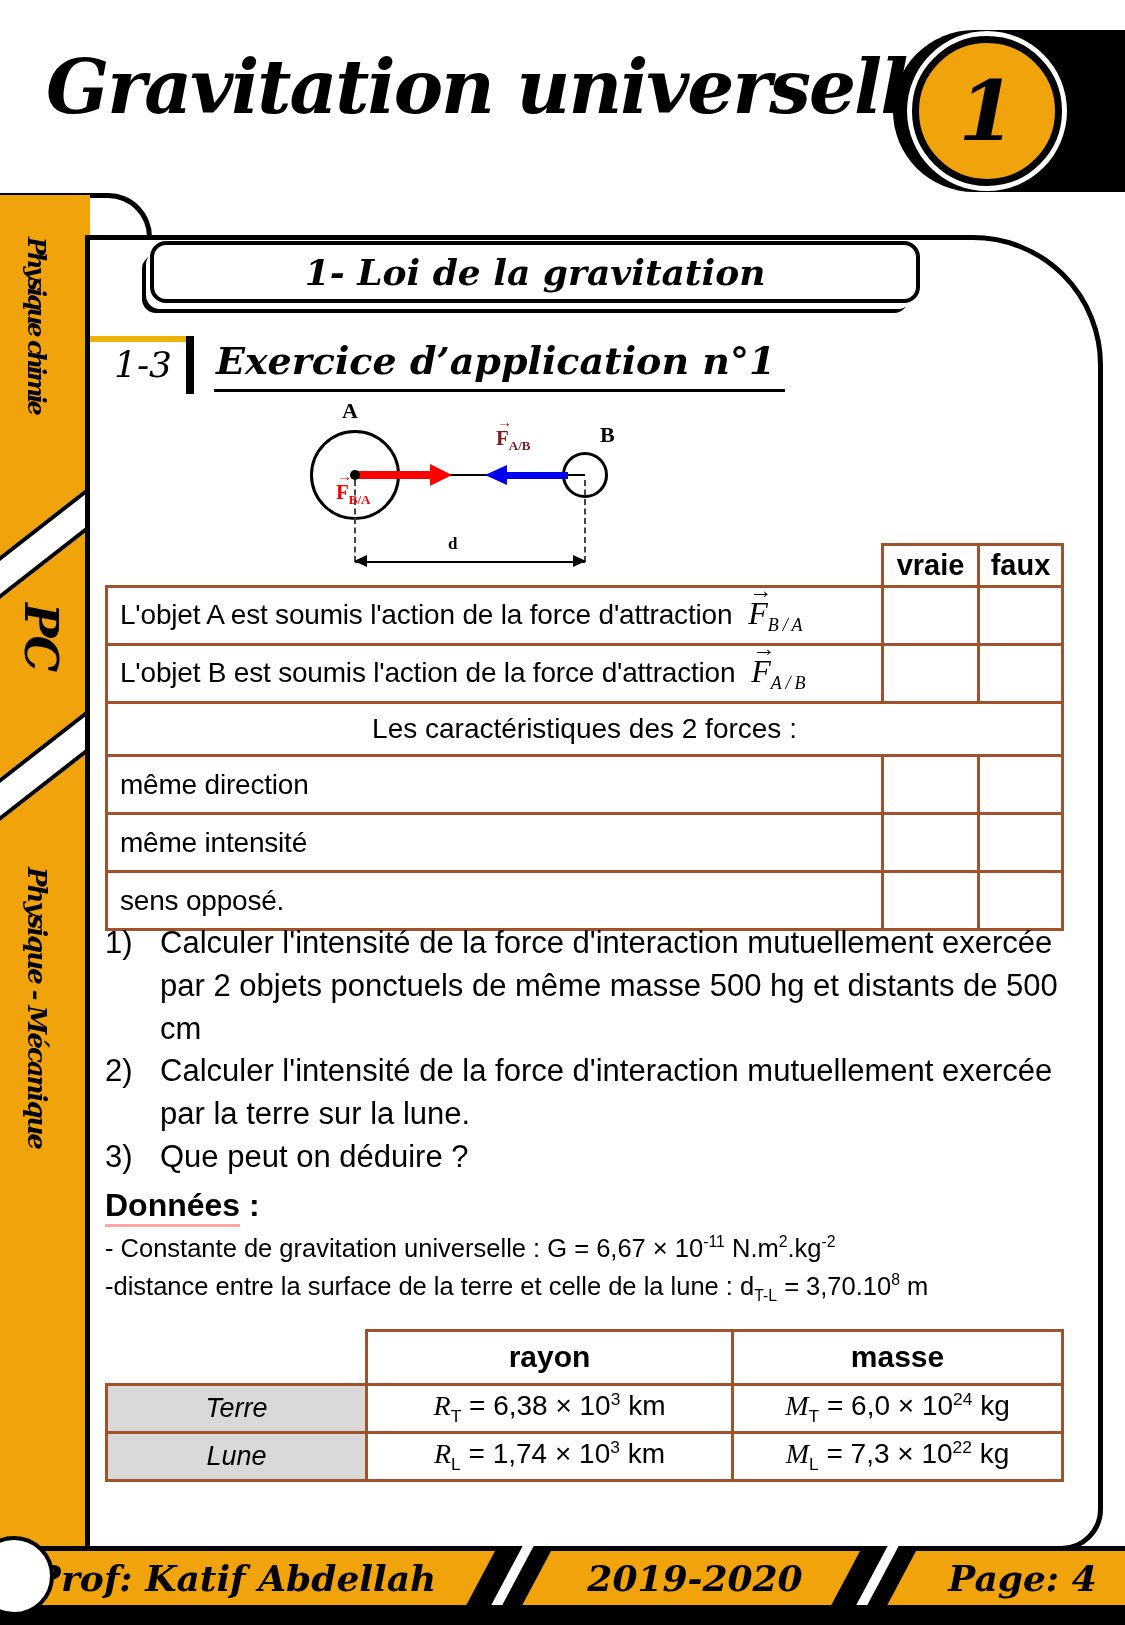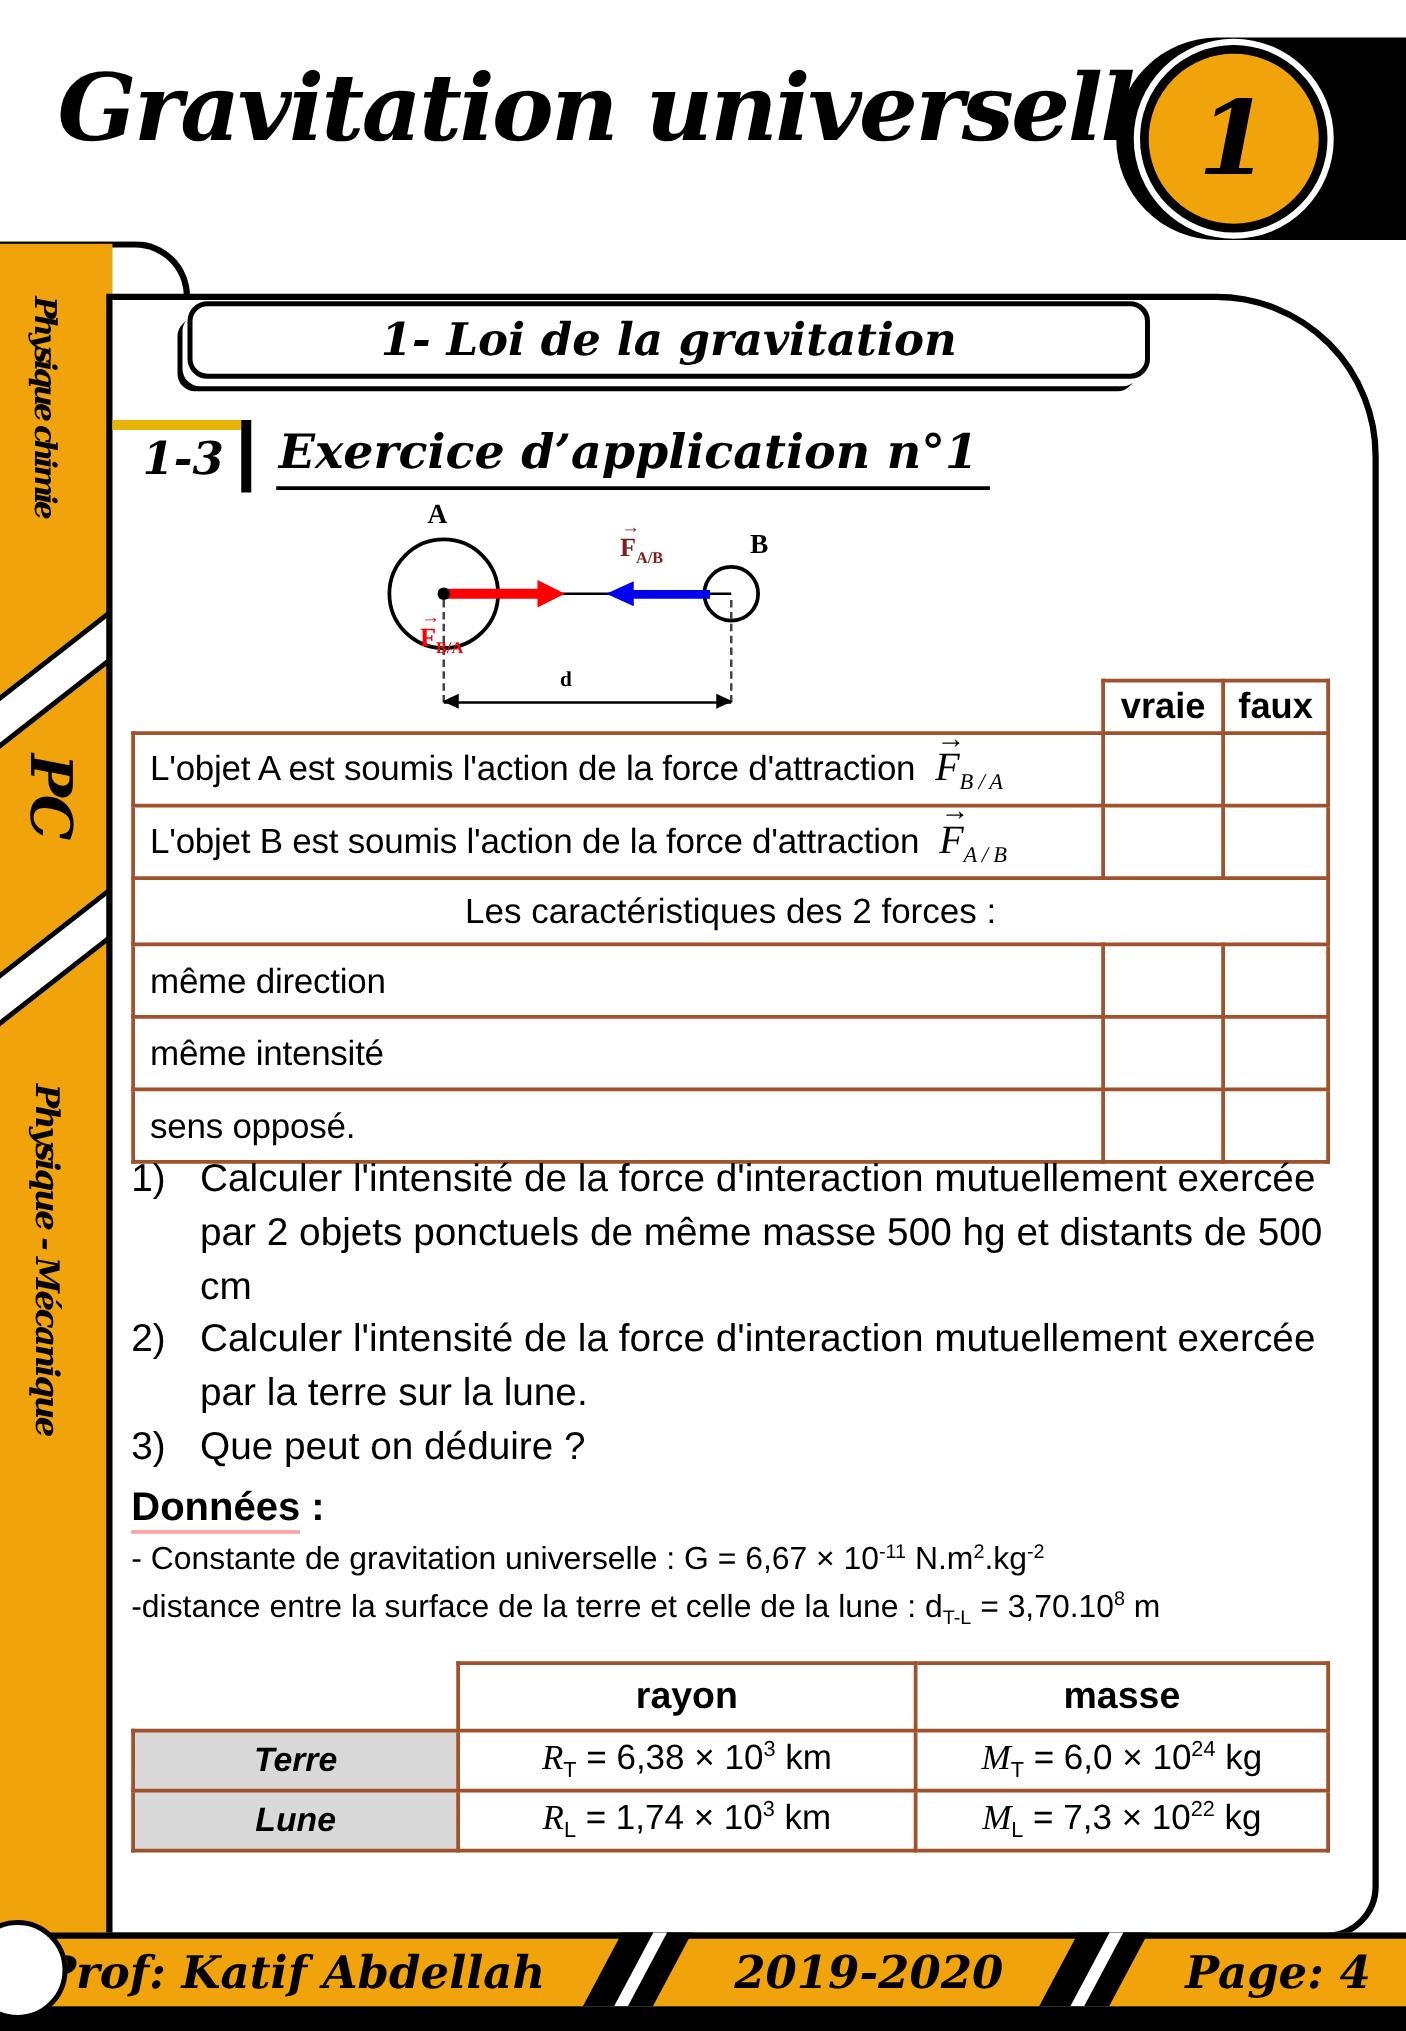--- a/index.html
+++ b/index.html
@@ -35,43 +35,43 @@
   .content { position:absolute; left:85px; top:235px; width:1018px; height:1316px; background:#fff;
              border:5px solid #000; border-radius:0 130px 42px 0; }
 
   .banner { position:absolute; left:150px; top:241px; width:770px; height:62px; background:#fff;
             border:4px solid #000; border-radius:16px; display:flex; align-items:center; justify-content:center;
             box-shadow:-6px 8px 0 -2px #ffffff, -10px 12px 0 -2px #000000; z-index:3; }
   .banner span { font-family:"DejaVu Serif", serif; font-style:italic; font-weight:700; font-size:36px; }
 
   
   .section-head { position:absolute; left:90px; top:336px; display:flex; align-items:flex-start; z-index:2; }
-  .sec-num { font-family:"DejaVu Serif", serif; font-style:italic; font-weight:700; font-size:36px;
-             border-top:8px solid #eab308; padding:2px 14px 0 24px; }
+  .sec-num { font-family:"DejaVu Serif", serif; font-style:italic; font-weight:400; font-size:36px;
+             border-top:6px solid #eab308; padding:2px 14px 0 24px; }
   .sec-bar { width:8px; height:58px; background:#000; margin-right:20px; }
   .sec-title { font-family:"DejaVu Serif", serif; font-style:italic; font-weight:700; font-size:38px;
                padding:2px 10px 6px 2px; border-bottom:3px solid #000; }
 
   
   .diagram { position:absolute; left:280px; top:390px; width:420px; height:200px; z-index:2; }
   .circle-a { position:absolute; left:30px; top:40px; width:90px; height:90px; border:3px solid #000; border-radius:50%; }
   .circle-b { position:absolute; left:282px; top:62px; width:46px; height:46px; border:3px solid #000; border-radius:50%; }
   .obj-label { position:absolute; font-family:"Liberation Serif", serif; font-weight:700; font-size:22px; }
   .label-a { left:62px; top:8px; } .label-b { left:320px; top:32px; }
   .conn-line { position:absolute; left:75px; top:84px; width:230px; height:2px; background:#000; }
   .dot-a { position:absolute; left:70px; top:80px; width:10px; height:10px; background:#000; border-radius:50%; }
   .arrow-red { position:absolute; left:75px; top:81px; width:76px; height:8px; background:#ff0000; }
   .arrow-red::after { content:""; position:absolute; right:-21px; top:-7px;
                       border-left:22px solid #ff0000; border-top:11px solid transparent; border-bottom:11px solid transparent; }
   .arrow-blue { position:absolute; left:226px; top:82px; width:62px; height:7px; background:#0000EE; }
   .arrow-blue::before { content:""; position:absolute; left:-21px; top:-7px;
                         border-right:22px solid #0000EE; border-top:10px solid transparent; border-bottom:10px solid transparent; }
   .flabel { position:absolute; font-family:"Liberation Serif", serif; font-weight:700; font-size:21px; white-space:nowrap; }
   .flabel sub { font-size:13px; }
-  .flabel-red { left:56px; top:108px; color:#ff0000; }
+  .flabel-red { left:56px; top:90px; color:#ff0000; }
   .flabel-blue { left:216px; top:36px; color:#7f1d1d; }
   .vec { position:relative; display:inline-block; }
   .vec::before { content:"→"; position:absolute; left:1px; top:-0.78em; font-size:0.72em; font-style:normal; }
   .dash { position:absolute; width:0; border-left:2px dashed #444; top:90px; height:82px; }
   .dash-a { left:74px; } .dash-b { left:304px; }
   .d-line { position:absolute; left:75px; top:171px; width:230px; height:2px; background:#000; }
   .d-line::before { content:""; position:absolute; left:-1px; top:-6px;
                     border-right:13px solid #000; border-top:6px solid transparent; border-bottom:6px solid transparent; }
   .d-line::after { content:""; position:absolute; right:-1px; top:-6px;
                    border-left:13px solid #000; border-top:6px solid transparent; border-bottom:6px solid transparent; }
@@ -99,21 +99,21 @@
   .data-line { margin-top:9px; font-size:25.5px; white-space:nowrap; }
   .data-line sup, .data-line sub { font-size:0.62em; }
 
   
   .data-table { border-collapse:collapse; table-layout:fixed; width:956px; margin-top:24px; }
   .data-table col.c-lbl { width:260px; } .data-table col.c-r { width:366px; } .data-table col.c-m { width:330px; }
   .data-table th, .data-table td { border:3px solid #A0522D; text-align:center; background:#fff; }
   .data-table .no-border { border:none; background:transparent; }
   .data-table th { height:54px; font-size:30px; font-weight:700; }
   .data-table td { height:48px; font-size:28px; }
-  .data-table td.lbl { background:#D9D9D9; font-weight:700; font-style:italic; font-size:27px; }
+  .data-table td.lbl { background:#D9D9D9; font-weight:400; font-style:italic; font-size:27px; }
   .mvar { font-family:"Liberation Serif", serif; font-style:italic; }
   .data-table sub, .data-table sup { font-size:0.62em; }
 
   
   .footer { position:absolute; left:0; top:1546px; width:1125px; height:59px; background:#F0A30A;
             border-top:5px solid #000; display:flex; align-items:center; z-index:4; }
   .f-text { font-family:"DejaVu Serif", serif; font-style:italic; font-weight:700; font-size:36px; text-align:center; }
   .f-prof { width:470px; } .f-year { width:280px; } .f-page { width:205px; }
   .f-sep { position:relative; width:85px; height:100%; }
   .f-sep .blk { position:absolute; top:-5px; bottom:0; left:12px; width:56px; background:#000; transform:skewX(-28deg); }

